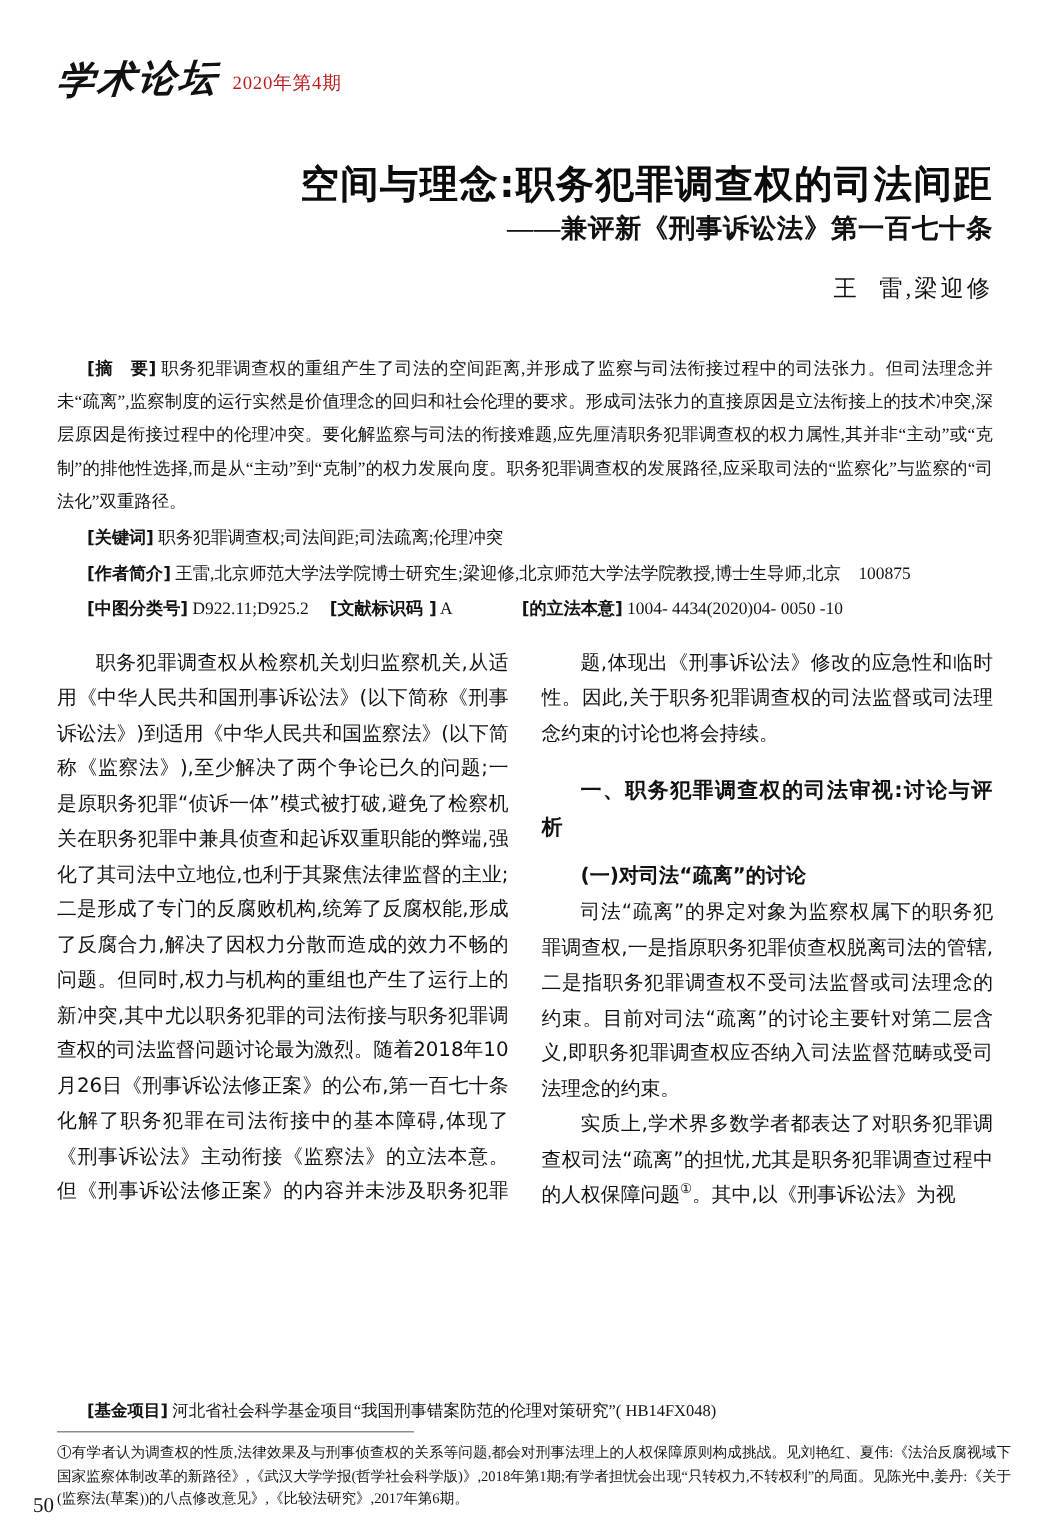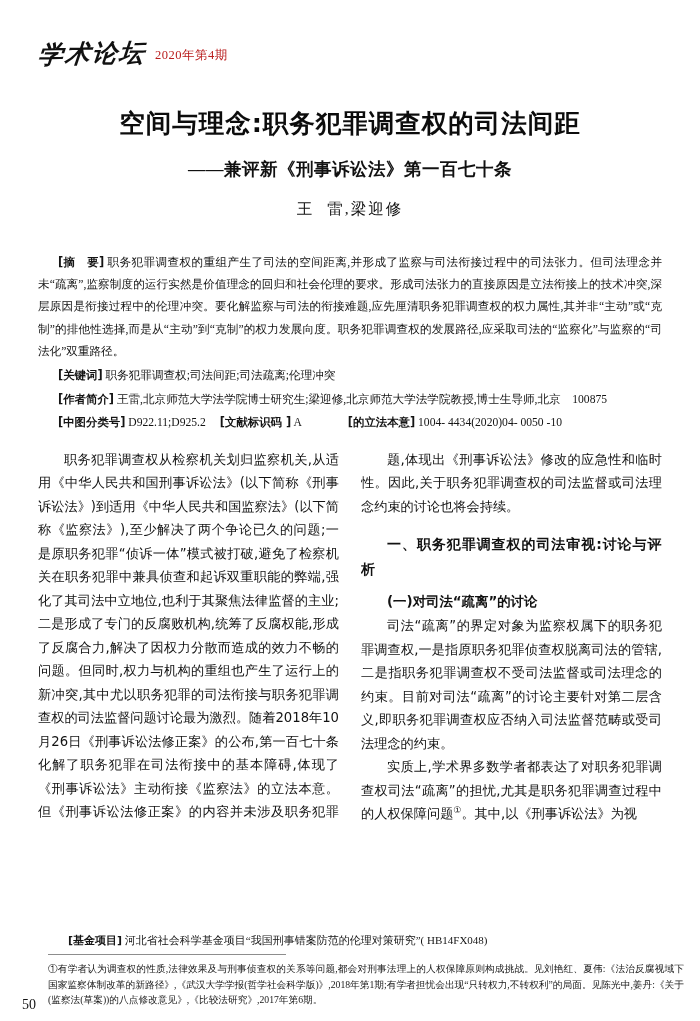--- a/index.html
+++ b/index.html
@@ -45,32 +45,31 @@
     font-size: 12.5px;
     color: #b91c1c;
     letter-spacing: 0.5px;
     padding-bottom: 2px;
     font-family: "Liberation Serif", "DejaVu Serif", serif;
   }
 
   
   .title-block {
     margin-top: 42px;
-    text-align: center;
+    text-align: right;
   }
   .art-title {
     font-family: "DejaVu Sans", "Liberation Sans", sans-serif;
     font-size: 25.5px;
     font-weight: bold;
     letter-spacing: 1px;
     line-height: 1.25;
     color: #0c0c0c;
   }
   .art-subtitle {
-    margin-top: 17px;
     font-family: "Liberation Serif", "DejaVu Serif", serif;
     font-size: 17.5px;
     font-weight: bold;
     letter-spacing: 0.5px;
     color: #111;
   }
   .authors {
     margin-top: 18px;
     font-family: "Liberation Serif", "DejaVu Serif", serif;
     font-size: 15.5px;
@@ -139,21 +138,21 @@
     font-weight: bold;
     font-size: 13.4px;
     text-indent: 26px;
     margin: 8px 0 0 0 !important;
   }
   .sup { font-size: 9px; vertical-align: super; }
 
   
   .foot-zone {
     position: absolute;
-    left: 48px;
+    left: 38px;
     right: 38px;
     bottom: 13px;
   }
   .fund-line {
     font-family: "Liberation Serif", "DejaVu Serif", serif;
     font-size: 11px;
     text-indent: 20px;
     color: #141414;
     margin-bottom: 6px;
     white-space: nowrap;

